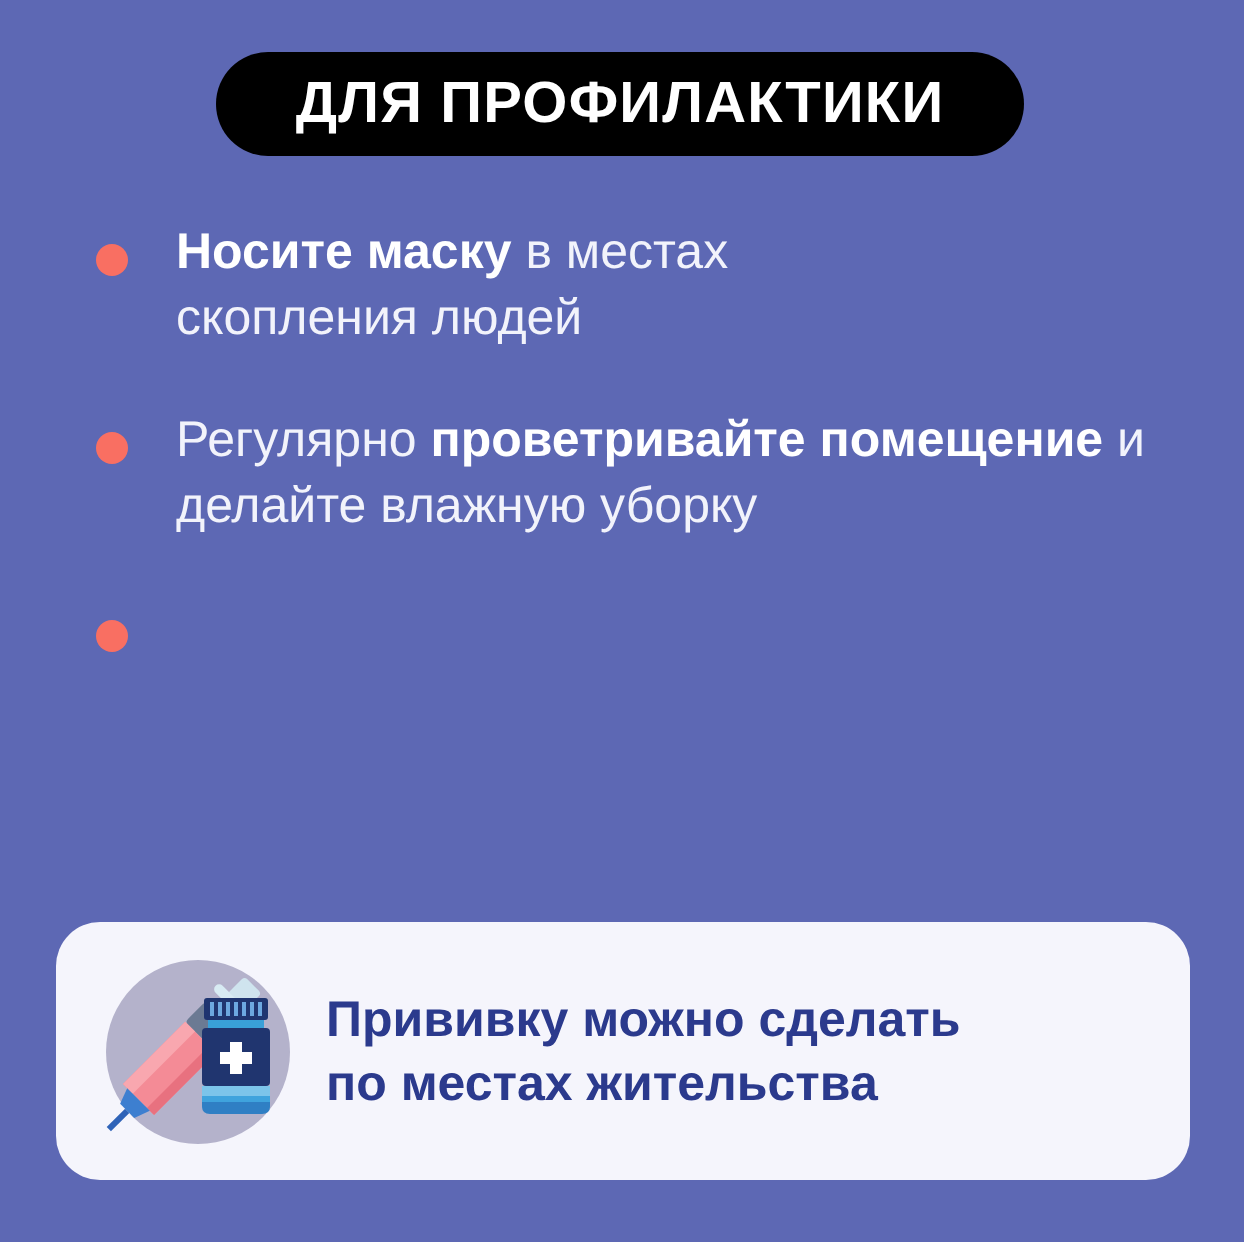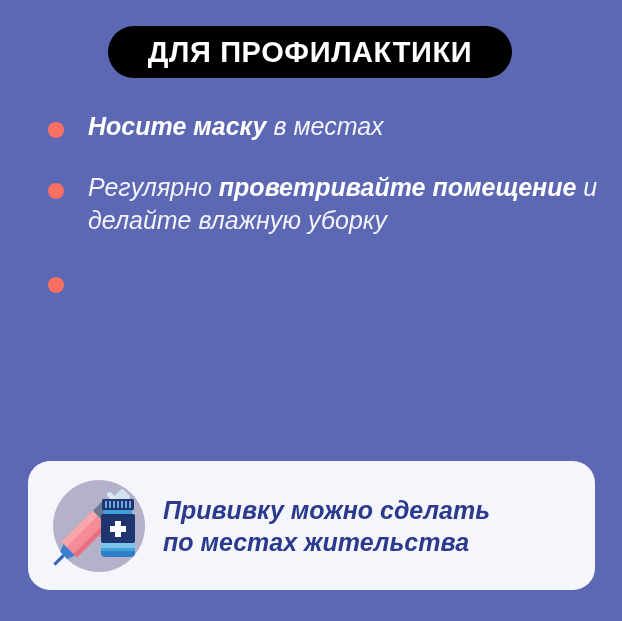--- a/index.html
+++ b/index.html
@@ -51,21 +51,20 @@
     left: 0;
     top: 110px;
     width: 622px;
   }
   .bullet-item {
     position: relative;
     padding-left: 88px;
     padding-right: 24px;
     margin-bottom: 28px;
     box-sizing: border-box;
-    font-style: italic;
   }
   .bullet-dot {
     position: absolute;
     left: 48px;
     top: 12px;
     width: 16px;
     height: 16px;
     border-radius: 50%;
     background: #f96f62;
   }
@@ -86,21 +85,20 @@
     left: 28px;
     top: 461px;
     width: 567px;
     height: 129px;
     background: #f5f5fc;
     border-radius: 22px;
     display: flex;
     align-items: center;
     box-sizing: border-box;
     padding-left: 18px;
-    font-style: italic;
   }
   .vaccine-icon {
     width: 106px;
     height: 106px;
     flex: 0 0 106px;
     position: relative;
   }
   .vaccine-icon svg {
     display: block;
     width: 106px;
@@ -124,21 +122,21 @@
 <div id="poster">
 
   <div class="header-badge">
     <span class="header-badge-text">ДЛЯ ПРОФИЛАКТИКИ</span>
   </div>
 
   <div class="bullet-list">
 
     <div class="bullet-item">
       <span class="bullet-dot"></span>
-      <div class="bullet-text"><b>Носите маску</b><span> в местах</span><br></div>
+      <div class="bullet-text"><b>Носите маску</b><span> в местах</span><br><span>скопления людей</span></div>
     </div>
 
     <div class="bullet-item">
       <span class="bullet-dot"></span>
       <div class="bullet-text"><span>Регулярно </span><b>проветривайте помещение</b><span> и делайте влажную уборку</span></div>
     </div>
 
     <div class="bullet-item">
       <span class="bullet-dot"></span>
     </div>

